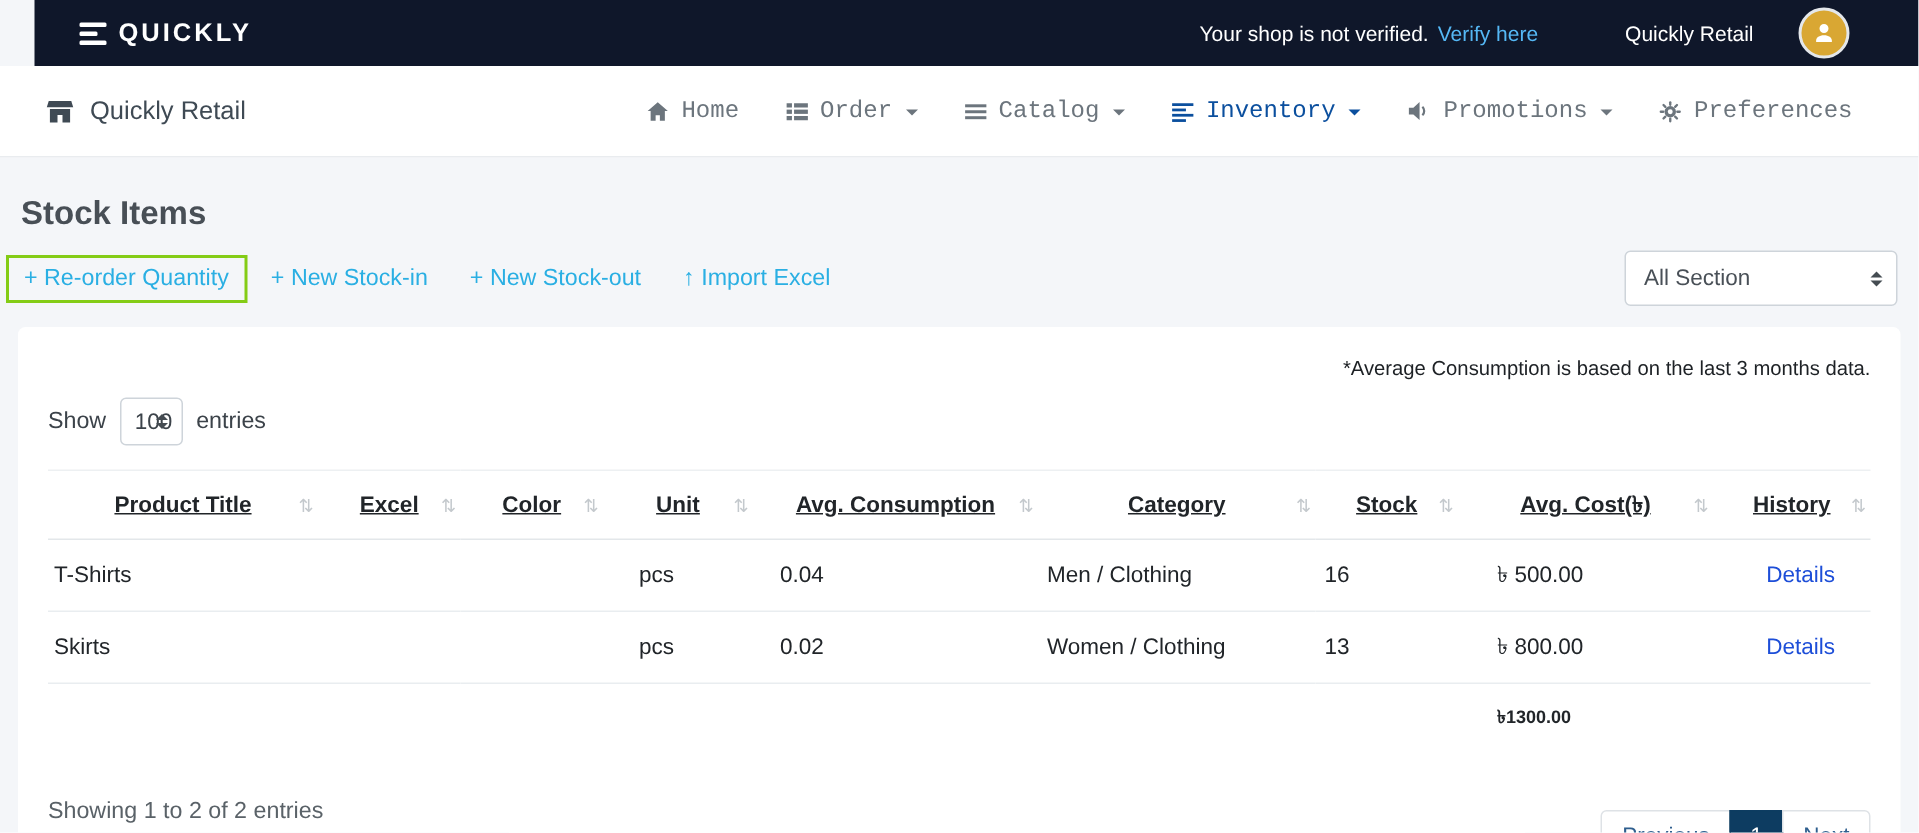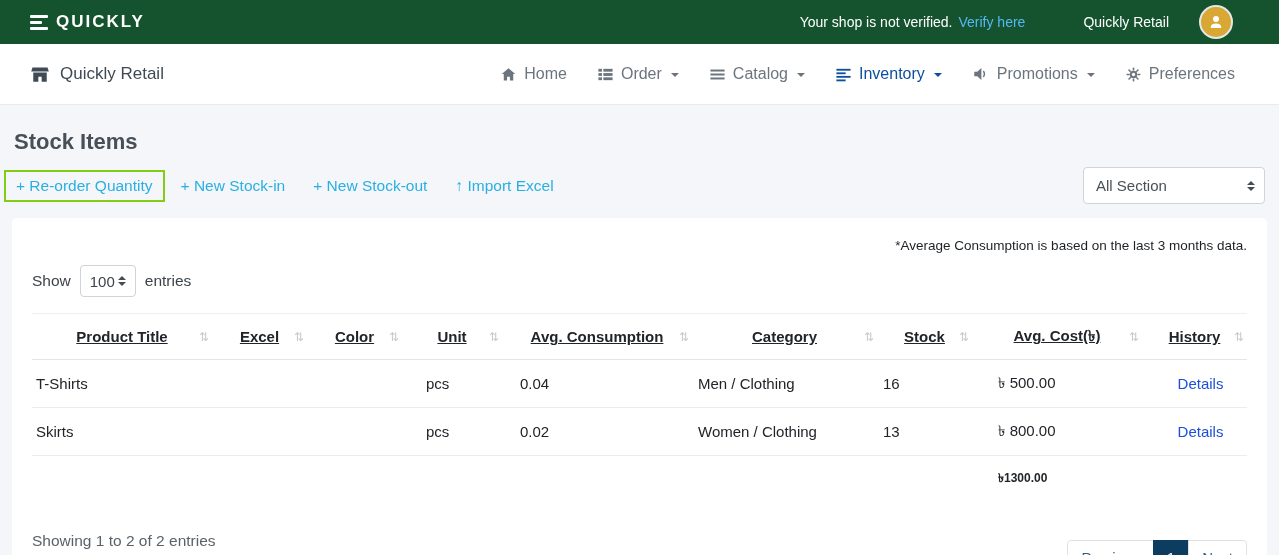--- a/index.html
+++ b/index.html
@@ -5,22 +5,22 @@
   * { box-sizing: border-box; }
   html, body { margin:0; padding:0; width:1279px; height:555px; overflow:hidden; }
   body {
     font-family: "Liberation Sans", "DejaVu Sans", sans-serif;
     background:#f4f6f9; color:#212529; font-size:15px;
   }
   a { text-decoration:none; }
 
   
   .topbar {
-    height:44px; background:#14532d; display:flex; align-items:center;
-    justify-content:space-between; padding:0 46px 0 30px;
+    height:44px; background:#0f172a; display:flex; align-items:center;
+    justify-content:space-between; padding:0 46px 0 30px;margin-left:23px;
   }
   .brand { display:flex; align-items:center; gap:8px; cursor:pointer; }
   .logo-bars { display:flex; flex-direction:column; gap:3px; }
   .logo-bars i { display:block; height:3px; background:#fff; border-radius:1px; }
   .logo-bars i:nth-child(1){ width:18px; }
   .logo-bars i:nth-child(2){ width:12px; }
   .logo-bars i:nth-child(3){ width:18px; }
   .brand-text { color:#fff; font-weight:bold; font-size:17px; letter-spacing:2px; }
   .topbar-right { display:flex; align-items:center; font-size:14px; }
   .verify-text { color:#fff; }
@@ -32,21 +32,21 @@
     align-items:center; justify-content:center; cursor:pointer;
   }
 
   
   .navbar {
     height:61px; background:#fff; display:flex; align-items:center;
     justify-content:space-between; padding:0 44px 0 30px;
     border-bottom:1px solid #e9ecef;
   }
   .nav-brand { display:flex; align-items:center; gap:10px; color:#3f4a54; font-size:17px; cursor:pointer; }
-  .nav-items { list-style:none; display:flex; align-items:center; gap:30px; margin:0; padding:0; }
+  .nav-items { list-style:none; display:flex; align-items:center; gap:30px; margin:0; padding:0;font-family:Liberation Mono, monospace; }
   .nav-item { display:flex; align-items:center; gap:7px; color:#6c757d; font-size:16px; cursor:pointer; }
   .nav-item.active { color:#0b4f9e; }
   .nav-item svg { flex:0 0 auto; }
   .caret {
     width:0; height:0; border-left:4px solid transparent; border-right:4px solid transparent;
     border-top:4.5px solid currentColor; margin-left:2px; margin-top:2px;
   }
 
   
   .page-title { margin:24px 0 0 14px; font-size:22px; font-weight:bold; color:#484f56; }
@@ -55,21 +55,21 @@
   .action-link { color:#2aafe3; font-size:15.5px; margin-right:28px; cursor:pointer; white-space:nowrap; }
   .highlight-box { border:2px solid #84cc16; padding:5px 10px; margin:0 16px 0 -10px; display:inline-block; }
   .highlight-box .action-link { margin-right:0; }
 
   .filters { margin-left:auto; display:flex; gap:30px; }
   .selectbox {
     position:relative; width:182px; height:37px; border:1px solid #ced4da; border-radius:4px;
     background:#fff; display:flex; align-items:center; padding:0 26px 0 12px;
     color:#495057; font-size:15px; cursor:pointer;
   }
-  .selectbox.small { width:56px; height:32px; padding:0 22px 0 9px; color:#3c434a; }
+  .selectbox.small { width:42px; height:32px; padding:0 22px 0 9px; color:#3c434a; }
   .sel-arrows { position:absolute; right:9px; top:50%; transform:translateY(-50%);
     display:flex; flex-direction:column; gap:2px; }
   .sel-arrows .up { width:0;height:0;border-left:4px solid transparent;border-right:4px solid transparent;border-bottom:4px solid #454c52; }
   .sel-arrows .dn { width:0;height:0;border-left:4px solid transparent;border-right:4px solid transparent;border-top:4px solid #454c52; }
 
   
   .card { background:#fff; margin:14px 12px 0; border-radius:5px; padding:16px 20px 20px; min-height:322px; }
   .note { text-align:right; font-size:13.5px; margin:4px 0 12px; color:#1d2125; }
 
   .controls { display:flex; justify-content:space-between; align-items:center; }

